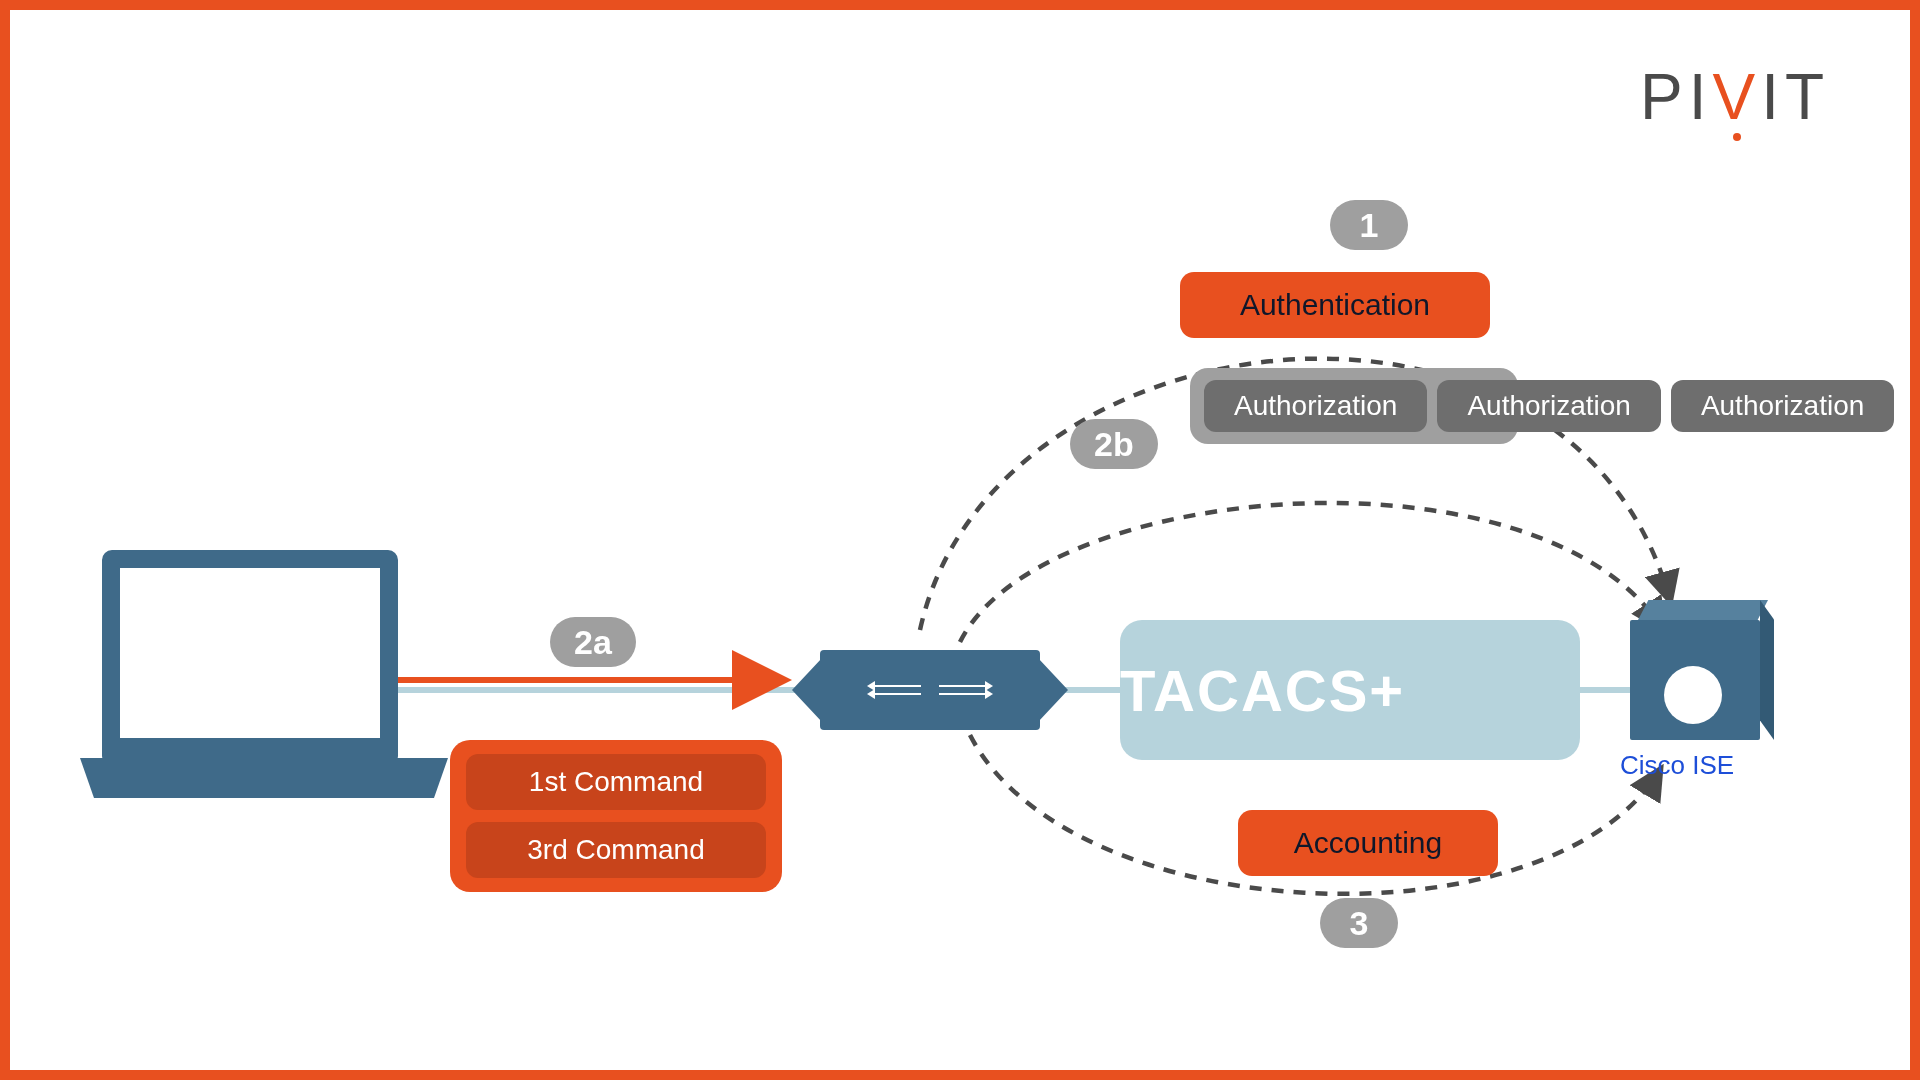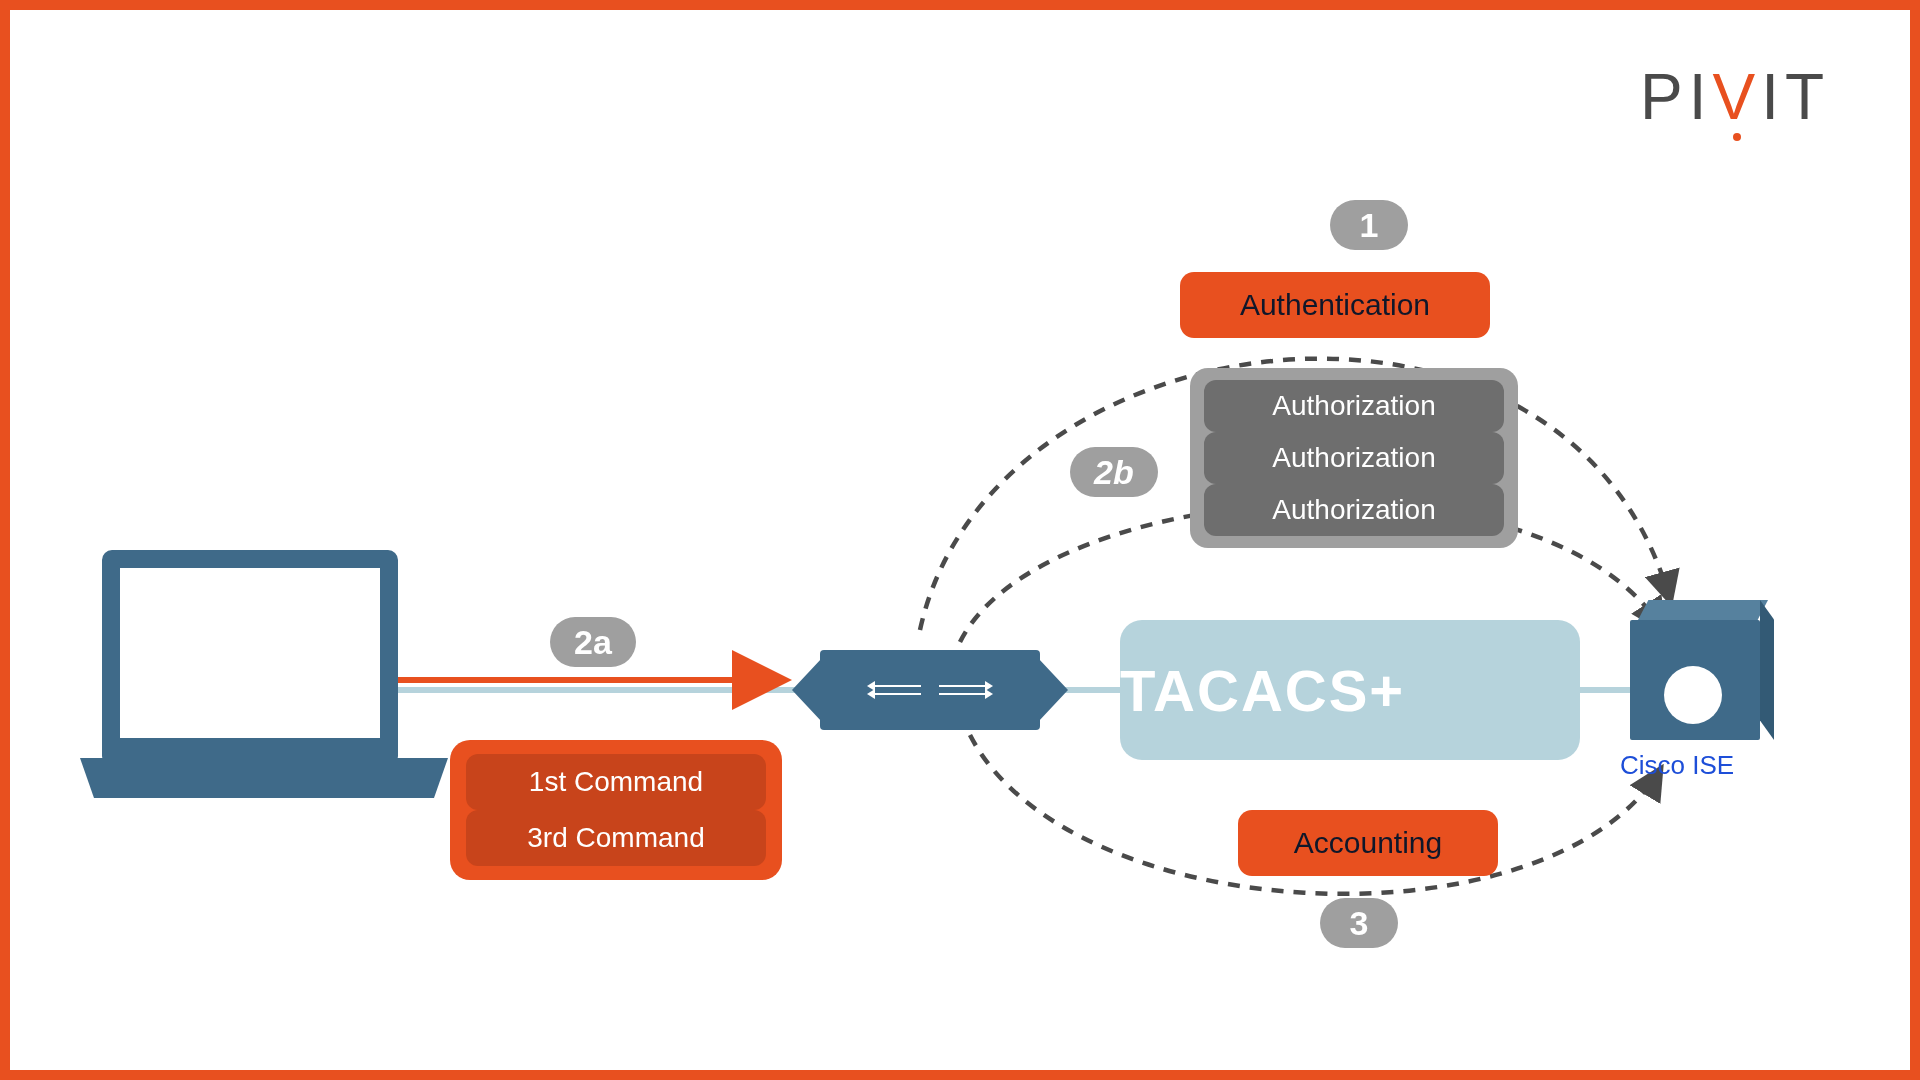--- a/index.html
+++ b/index.html
@@ -70,39 +70,41 @@
     box-sizing: border-box;
   }
 
   
   .gray-group {
     position: absolute;
     background: #9f9f9f;
     border-radius: 18px;
     padding: 12px 14px;
     display: flex;
-    flex-direction: column;
+    flex-direction: row;
+    gap: 10px;
   }
   .gray-pill {
     background: #6e6e6e;
     color: #fff;
     font-size: 28px;
     padding: 10px 30px;
     border-radius: 12px;
     text-align: center;
   }
 
   
   .orange-group {
     position: absolute;
     background: #e8501f;
     border-radius: 20px;
     padding: 14px 16px;
     display: flex;
     flex-direction: column;
+    gap: 12px;
   }
   .orange-inner {
     background: #c8441b;
     color: #fff;
     font-size: 28px;
     padding: 12px 34px;
     border-radius: 12px;
     text-align: center;
   }
 
@@ -305,21 +307,21 @@
     </div>
     <div class="server-label">Cisco ISE</div>
   </div>
 
   <div class="badge" style="left:1320px; top:190px;">1</div>
 
   <div class="pill-orange" style="left:1170px; top:262px; width:310px;">
     <span>Authentication</span>
   </div>
 
-  <div class="badge" style="left:1060px; top:437px;font-style:italic;">2b</div>
+  <div class="badge" style="left:1060px; top:409px;">2b</div>
 
   <div class="gray-group" style="left:1180px; top:358px; width:300px;">
     <div class="gray-pill">Authorization</div>
     <div class="gray-pill">Authorization</div>
     <div class="gray-pill">Authorization</div>
   </div>
 
   <div class="badge" style="left:540px; top:607px;">2a</div>
 
   <div class="orange-group" style="left:440px; top:730px; width:300px;">

